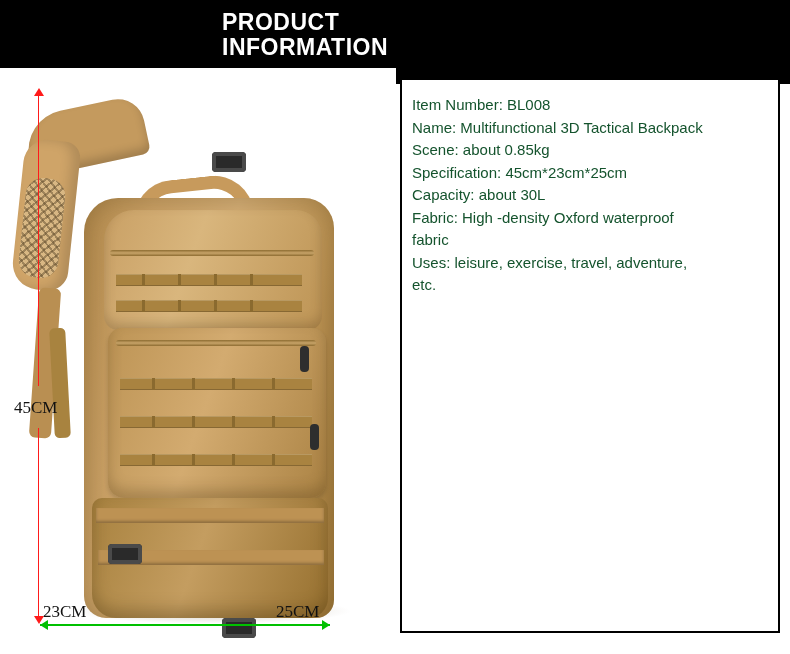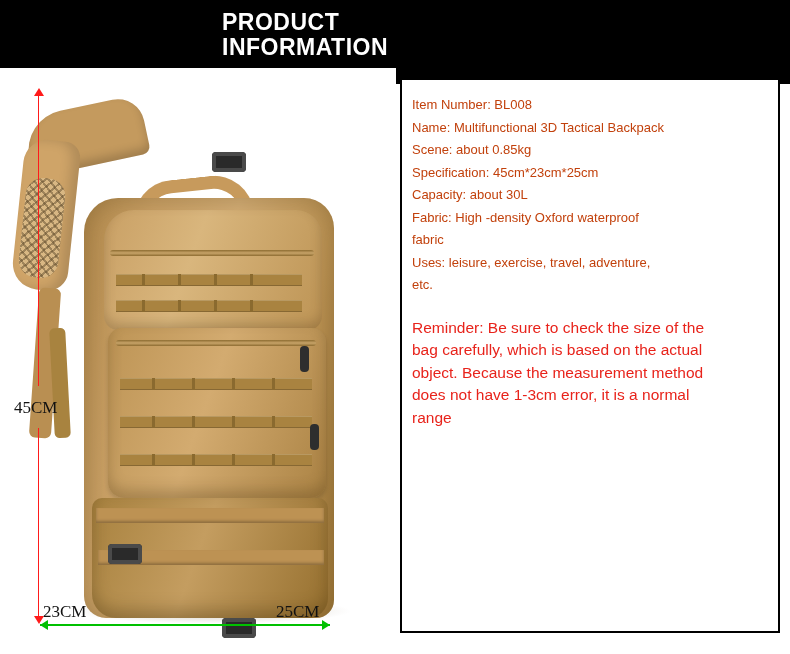--- a/index.html
+++ b/index.html
@@ -235,23 +235,23 @@
     width: 380px; height: 555px;
     border: 2px solid #000000;
     background: #ffffff;
     padding: 14px 10px 10px 10px;
   }
   .spec-list {
     margin: 0; padding: 0;
     list-style: none;
   }
   .spec-line {
-    font-size: 13px;
+    font-size: 15px;
     line-height: 22.5px;
-    color: #c2410c;
+    color: #14532d;
     white-space: pre-line;
   }
   .reminder {
     margin-top: 20px;
     font-size: 15.5px;
     line-height: 22.5px;
     color: #e8231b;
     white-space: pre-line;
   }
 </style>
@@ -343,20 +343,15 @@
       <div class="spec-line">Item Number: BL008</div>
       <div class="spec-line">Name: Multifunctional 3D Tactical Backpack</div>
       <div class="spec-line">Scene: about 0.85kg</div>
       <div class="spec-line">Specification: 45cm*23cm*25cm</div>
       <div class="spec-line">Capacity: about 30L</div>
       <div class="spec-line">Fabric: High -density Oxford waterproof
 fabric</div>
       <div class="spec-line">Uses: leisure, exercise, travel, adventure,
 etc.</div>
     </div>
-    <div class="reminder">Reminder: Be sure to check the size of the
-bag carefully, which is based on the actual
-object. Because the measurement method
-does not have 1-3cm error, it is a normal
-range</div>
   </div>
 
 </div>
 
 </body></html>

